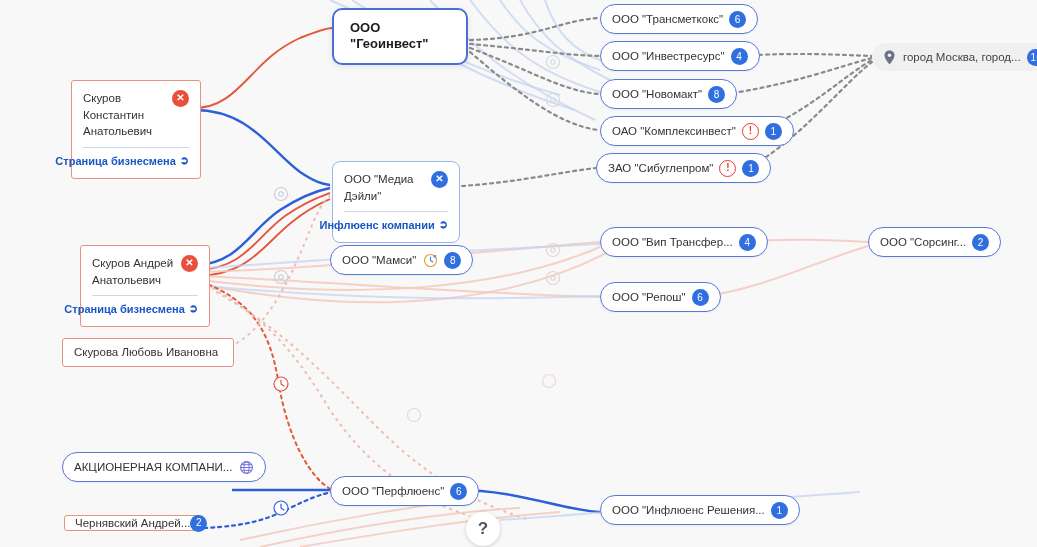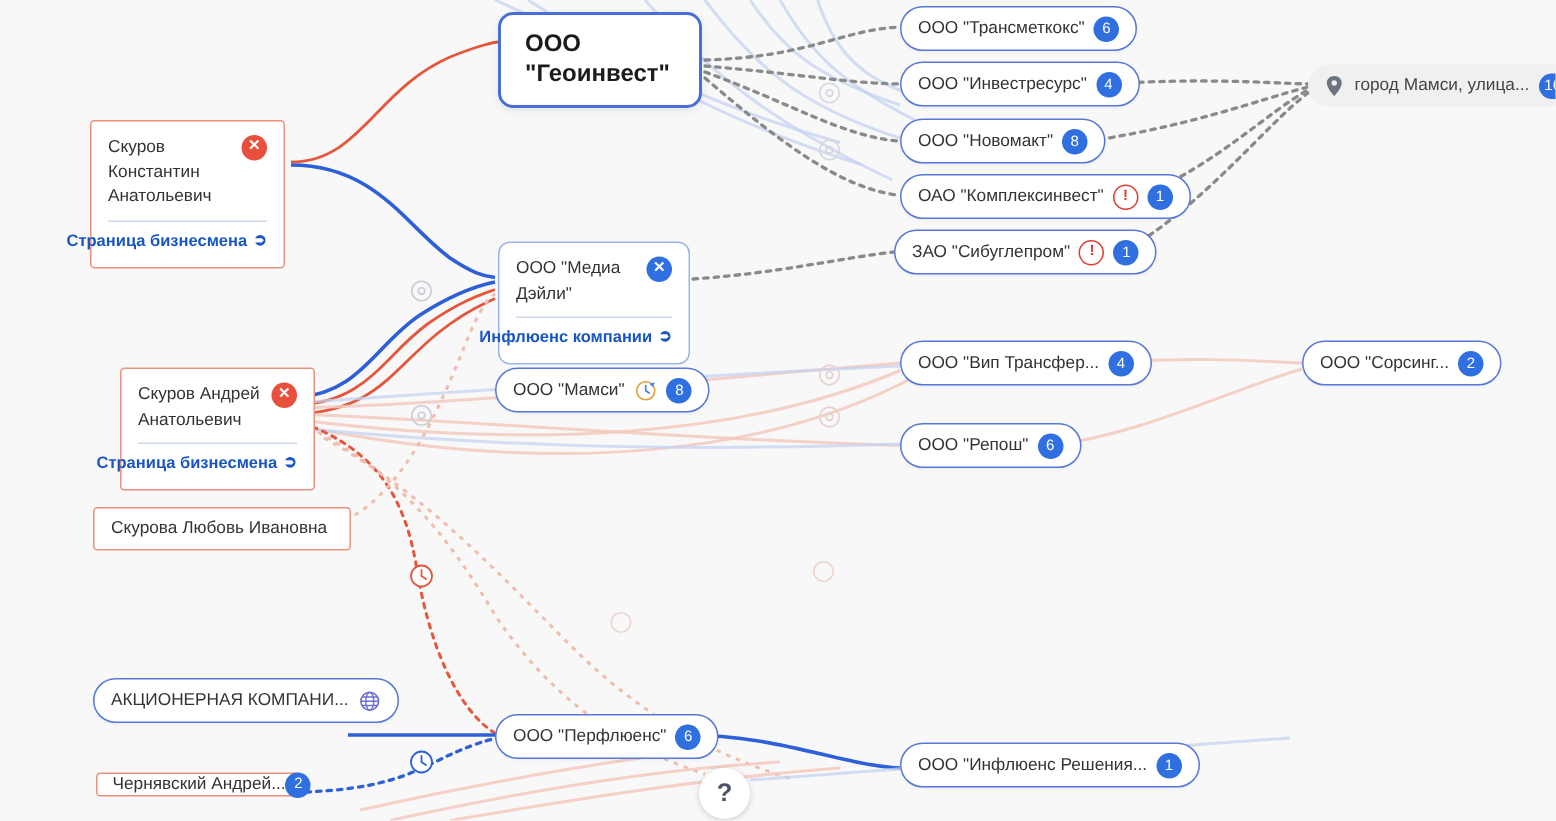--- a/index.html
+++ b/index.html
@@ -48,21 +48,21 @@
     color: #333333;
     gap: 6px;
     box-shadow: 0 1px 2px rgba(40,60,120,.06);
   }
 
   
   .focus-node {
     border: 2px solid #4a6fd4;
     border-radius: 10px;
     padding: 10px 16px;
-    font-size: 16px;
+    font-size: 13px;
     font-weight: bold;
     line-height: 1.25;
     color: #1b1b1b;
     display: block;
     box-shadow: 0 2px 6px rgba(40,60,120,.10);
   }
 
   
   .card {
     border: 1px solid #e8917c;
@@ -311,21 +311,21 @@
         <path d="M281 504 L281 508 L284 510" stroke="#2d5fd8" stroke-width="1.2" fill="none" stroke-linecap="round"></path>
       </g>
     </g>
   </svg>
 
   <div class="node focus-node" style="left:332px; top:8px; width:136px;">
     <div>ООО</div>
     <div>"Геоинвест"</div>
   </div>
 
-  <div class="node card" style="left:60px; top:80px; width:130px;">
+  <div class="node card" style="left:71px; top:80px; width:130px;">
     <div class="card-title-row">
       <span class="card-title">Скуров Константин Анатольевич</span>
       <span class="x-badge red">✕</span>
     </div>
     <div class="card-divider"></div>
     <div class="card-link">
       <span>Страница бизнесмена</span>
       <span class="arrow-ne">➲</span>
     </div>
   </div>
@@ -438,19 +438,19 @@
     <span class="count-badge">2</span>
   </div>
 
   <div class="node addr-node" style="left:872px; top:43px;">
     <span class="glyph-icon pin-icon">
       <svg width="13" height="15" viewBox="0 0 12 15">
         <path d="M6 0.6 C3 0.6 1 2.7 1 5.4 C1 8.8 6 14.2 6 14.2 C6 14.2 11 8.8 11 5.4 C11 2.7 9 0.6 6 0.6 Z" fill="#6b7280"></path>
         <circle cx="6" cy="5.3" r="1.8" fill="#f0f0f1"></circle>
       </svg>
     </span>
-    <span>город Мамси, улица...</span>
+    <span>город Москва, город...</span>
     <span class="count-badge">16</span>
   </div>
 
   <button id="help-button">?</button>
 
 </div>
 
 </body></html>

